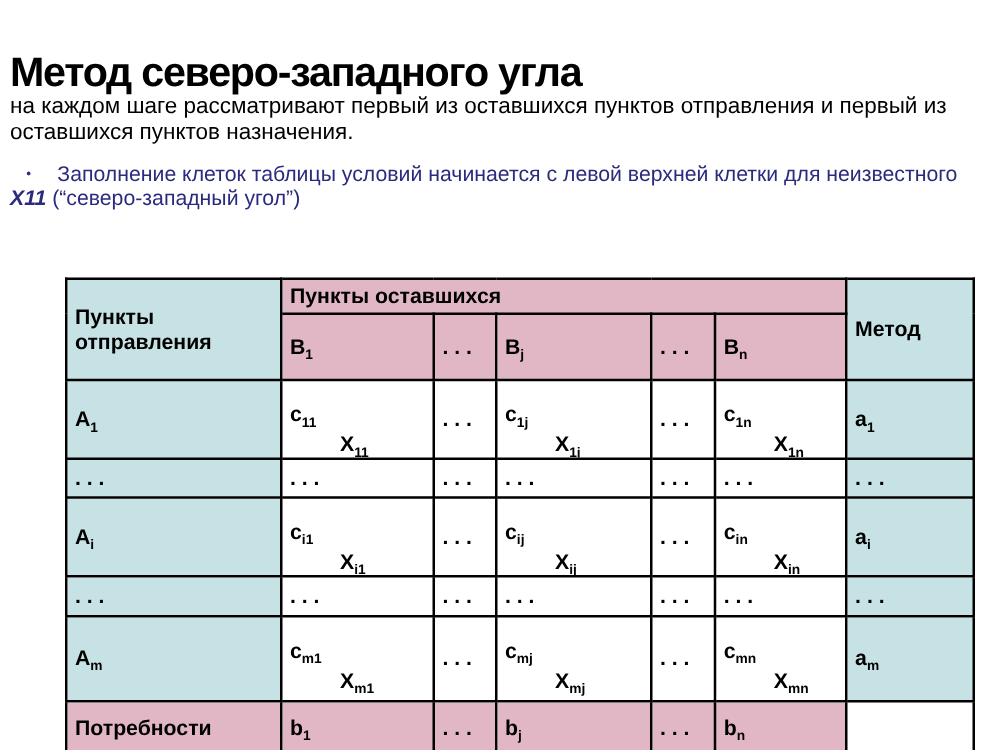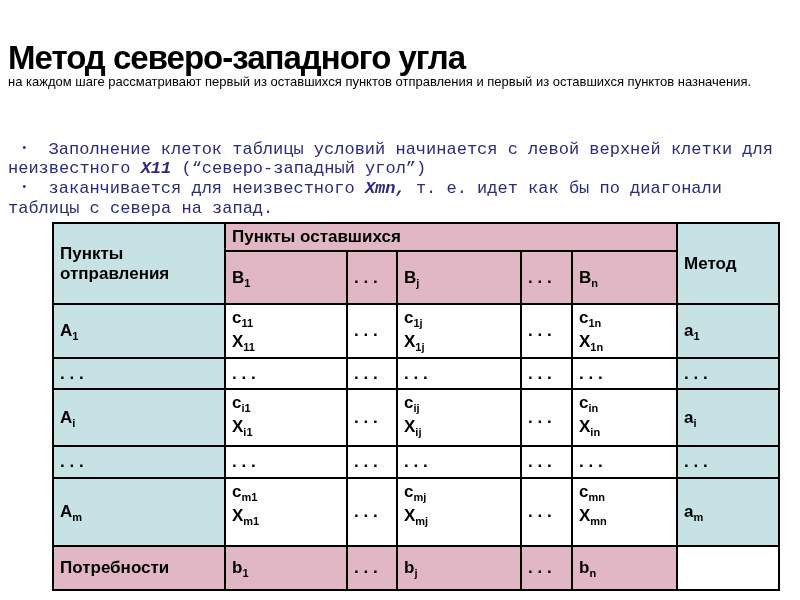--- a/index.html
+++ b/index.html
@@ -5,53 +5,52 @@
   :root { --pink:#e1b7c6; --cyan:#c6e2e4; --navy:#2a2a7e; --border:#000000; }
   * { box-sizing: border-box; }
   html,body { margin:0; padding:0; background:#fff; }
   body { font-family:"Liberation Sans", sans-serif; }
   .slide { position:relative; width:800px; height:600px; background:#fff; color:#000; overflow:hidden; }
 
   .title { position:absolute; left:8px; top:0px; width:784px;
            font-size:33px; font-weight:bold; letter-spacing:-1px; line-height:1.1;margin-top:40px; }
 
   .intro { position:absolute; left:8px; top:74px; width:788px;
-           font-size:13px; line-height:1.18; color:#000; }
+           font-size:18px; line-height:1.18; color:#000; }
 
-  .bullets { position:absolute; left:8px; top:139px; width:788px;
-             color:var(--navy); font-size:17px; line-height:1.13;font-family:Liberation Mono, monospace; }
+  .bullets { position:absolute; left:8px; top:129px; width:788px;
+             color:var(--navy); font-size:17px; line-height:1.13; }
   .bullets p { margin:1px 0; }
   .blt { display:inline-block; font-size:11px; vertical-align:3px; margin:0 21px 0 13px; }
   .em  { font-weight:bold; font-style:italic; }
 
   table.tt { position:absolute; left:52px; top:222px; width:726px;
              border-collapse:collapse; table-layout:fixed;
              font-weight:bold; font-size:17px; color:#000000; }
   .tt td { border:2px solid var(--border); padding:0 2px 0 6px;
            text-align:left; vertical-align:middle; overflow:hidden; }
   .pink  { background:var(--pink); }
   .cyan  { background:var(--cyan); }
   .white { background:#fff; }
   sub.s { font-size:11px; line-height:0; }
 
-  td.cx { vertical-align:top; padding-top:3px; }
-  .cx .xline { margin-top:4px; }
+  td.cx { vertical-align:top; padding-top:17px; }
+  .cx .xline { margin-left:40px; margin-top:4px; }
 </style>
 </head>
 <body>
 
 <div class="slide">
 
   <h1 class="title">Метод северо-западного угла</h1>
 
   <div class="intro">на каждом шаге рассматривают первый из оставшихся пунктов отправления и первый из оставшихся пунктов назначения.</div>
 
   <div class="bullets">
     <p><span class="blt">•</span><span>Заполнение клеток таблицы условий начинается с левой верхней клетки для неизвестного </span><span class="em">Х11</span><span> (“северо-западный угол”)</span></p>
-    <p><span class="blt">•</span><span>заканчивается для неизвестного </span><span class="em">Хmn,</span><span> т. е. идет как бы по диагонали таблицы с севера на запад.</span></p>
   </div>
 
   <table class="tt">
     <colgroup>
       <col style="width:172px">
         <col style="width:122px">
         <col style="width:50px">
       <col style="width:124px">
         <col style="width:51px">
         <col style="width:105px">

